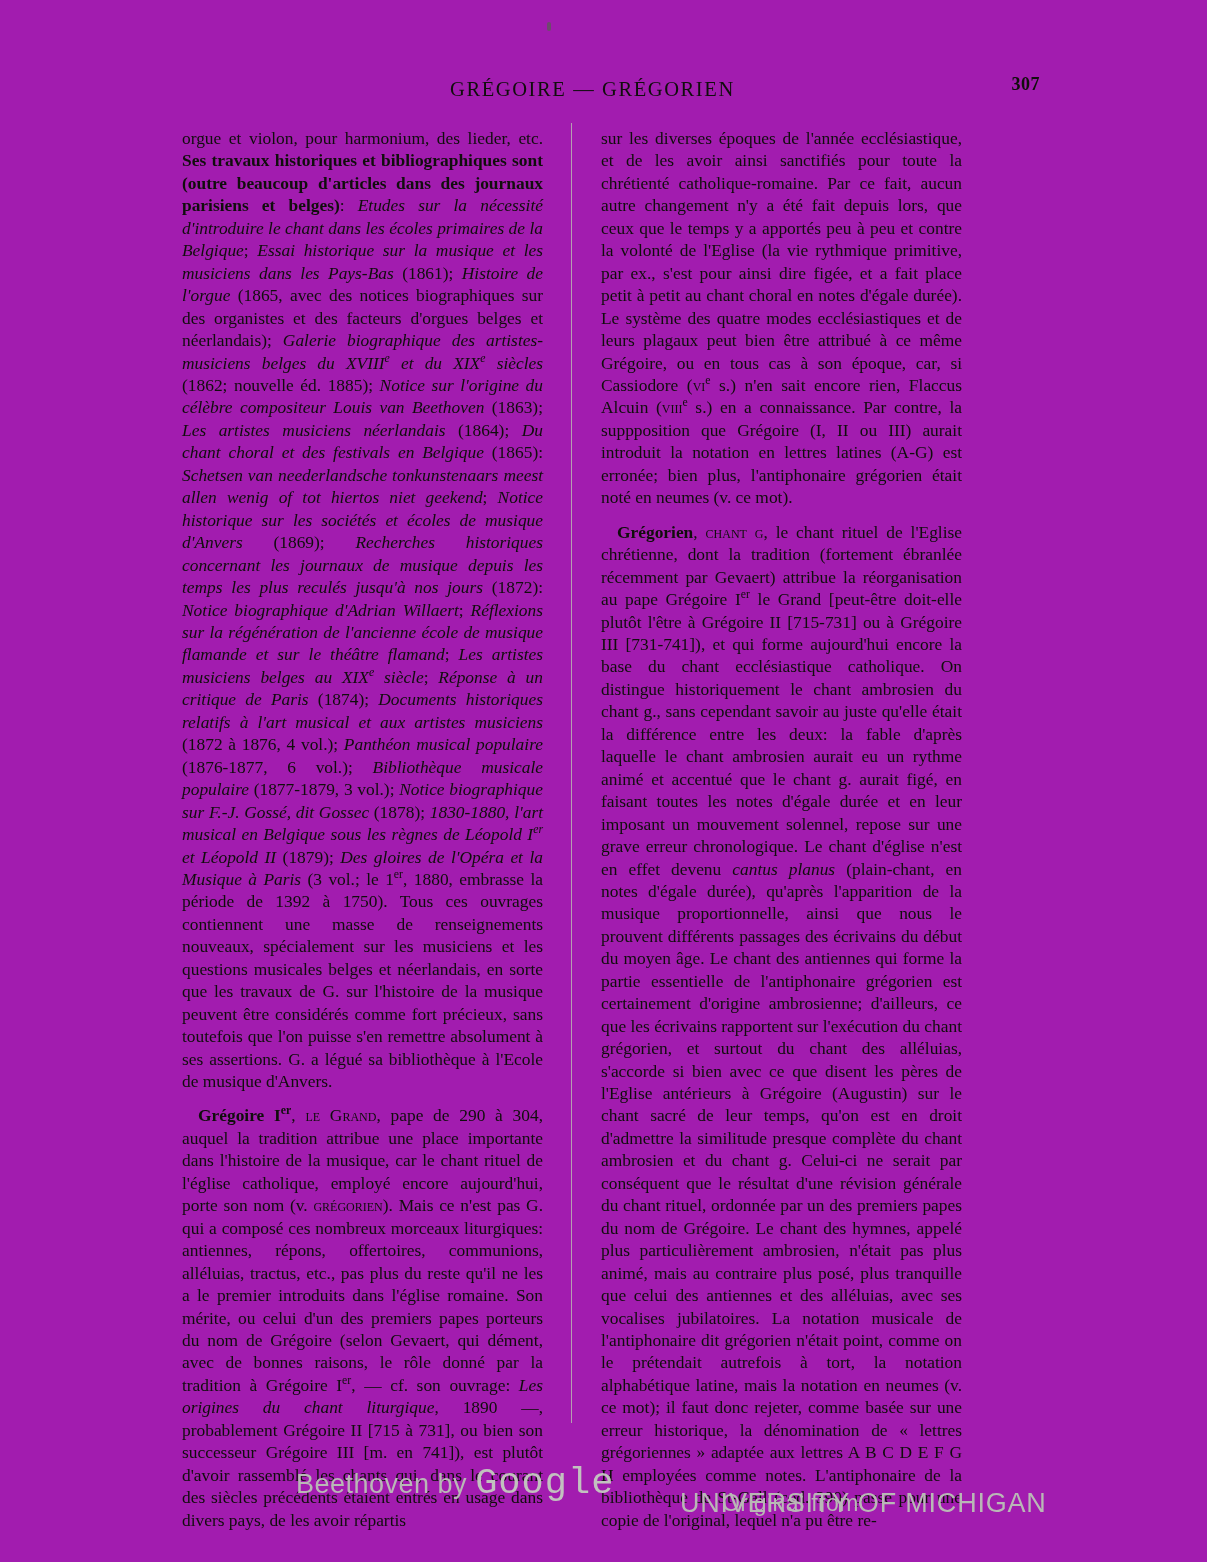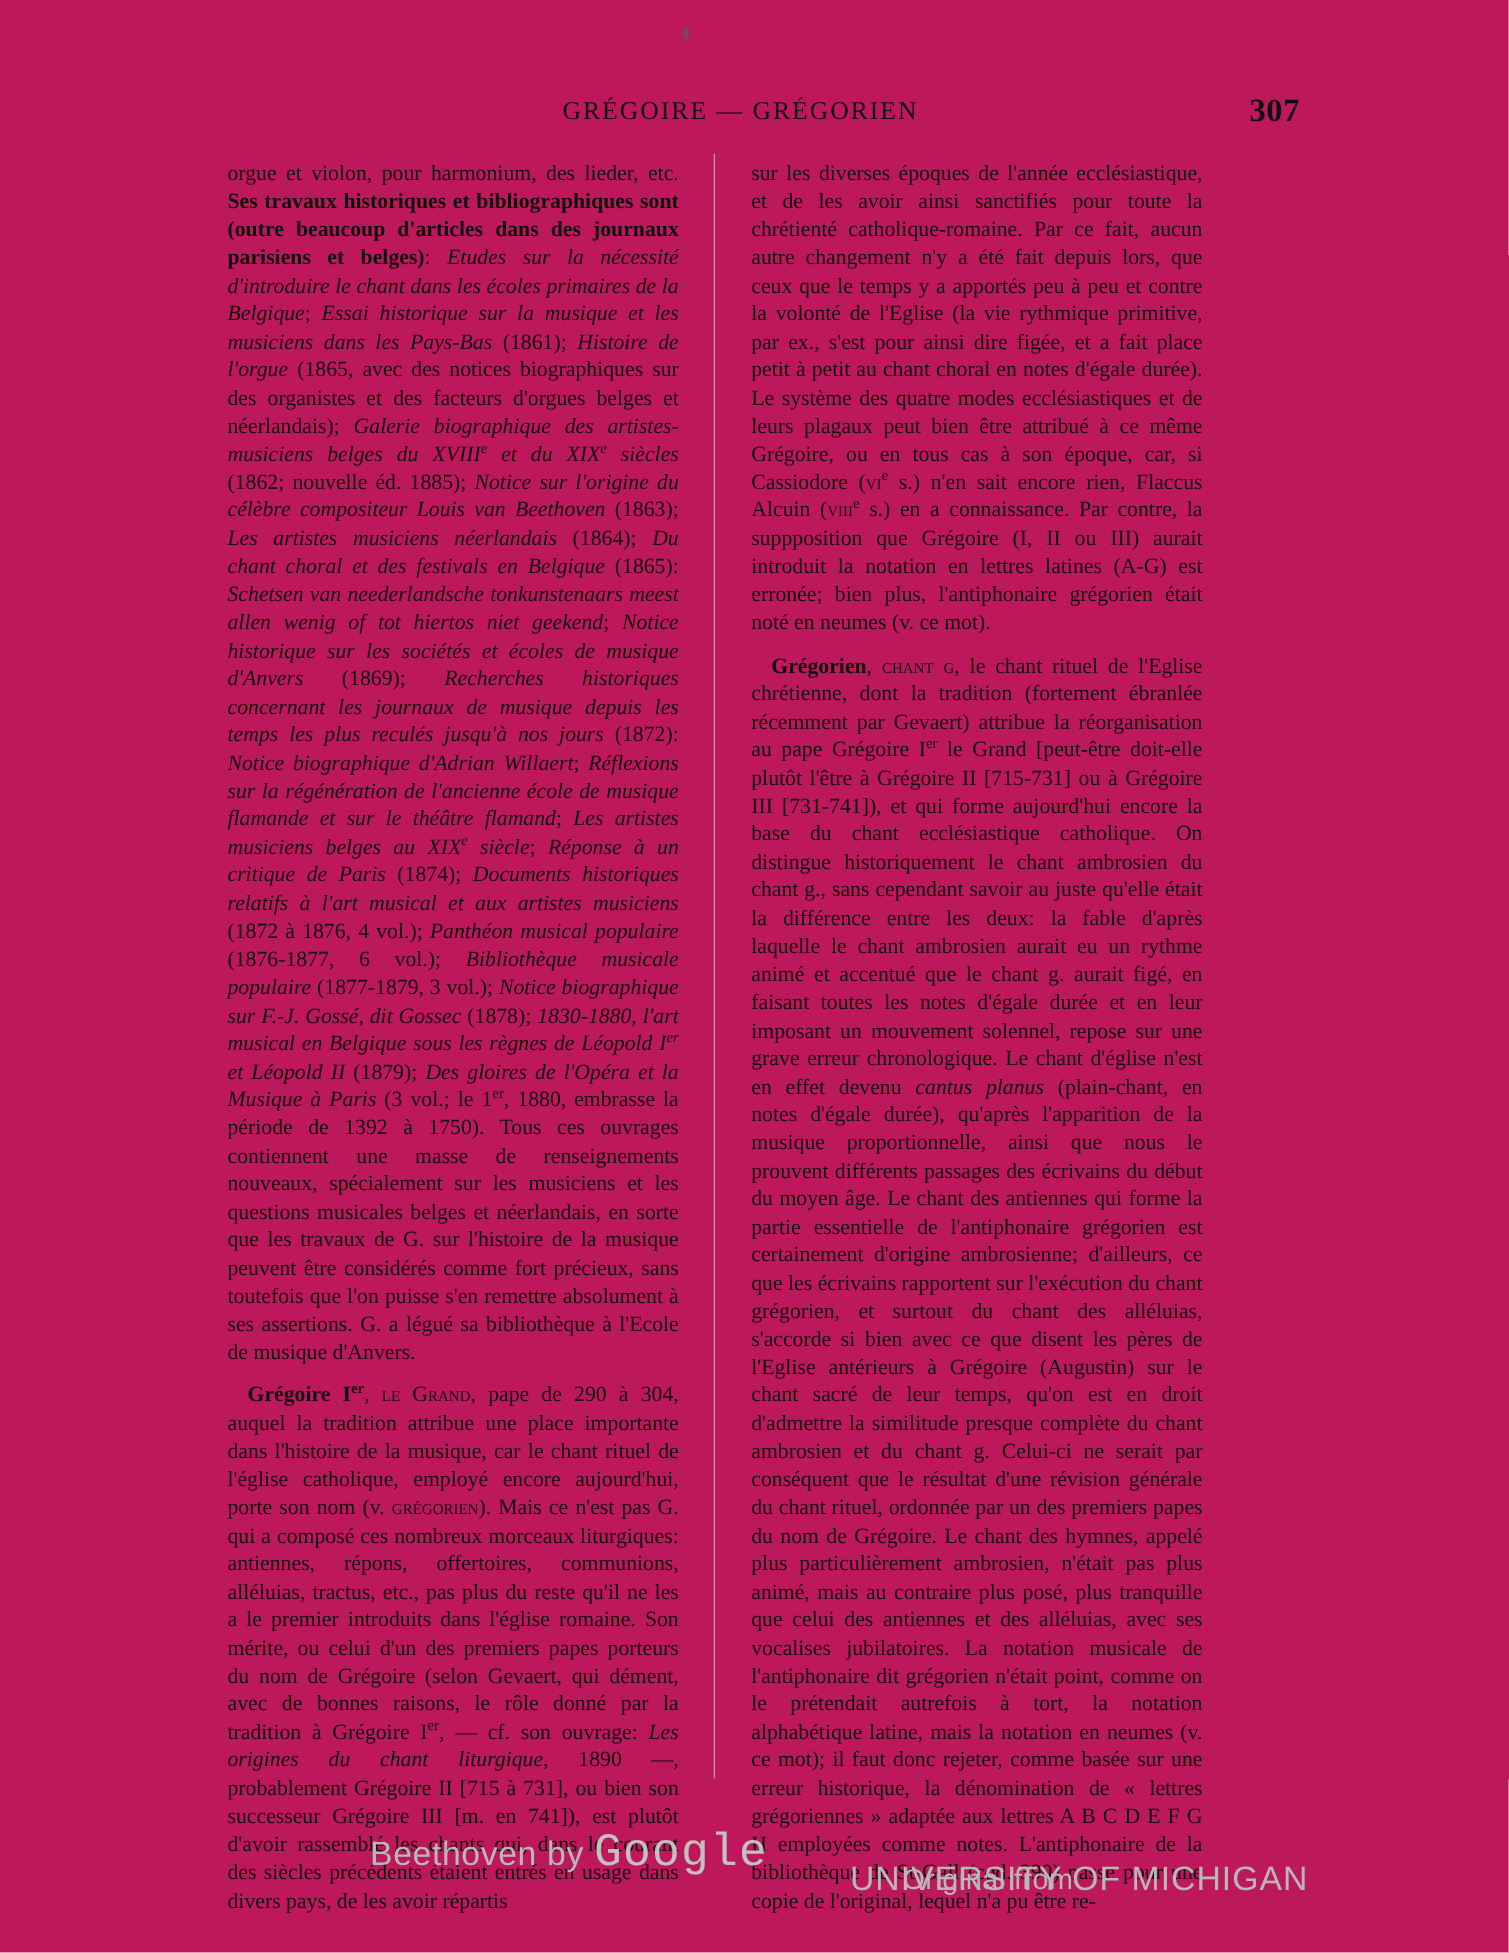--- a/index.html
+++ b/index.html
@@ -14,21 +14,21 @@
     font-family: "Liberation Serif", serif;
     color: #100e0c;
     overflow: hidden;
   }
 
   .page {
     position: absolute;
     left: 0; top: 0;
     width: 1207px;
     height: 1562px;
-    background: #be185d;
+    background: #a21caf;
   }
 
   
   .speck {
     position: absolute;
     left: 547px;
     top: 22px;
     width: 4px;
     height: 9px;
     background: #5c5a57;
@@ -49,21 +49,21 @@
     top: 0;
     font-size: 20.5px;
     letter-spacing: 1.6px;
     font-variant: small-caps;
     white-space: nowrap;
   }
   .header-page {
     position: absolute;
     right: 0;
     top: -4px;
-    font-size: 26px;
+    font-size: 18px;
     font-weight: bold;
     letter-spacing: 0.5px;
   }
 
   .columns {
     position: absolute;
     left: 170px;
     top: 115px;
     width: 872px;
     height: 1320px;

